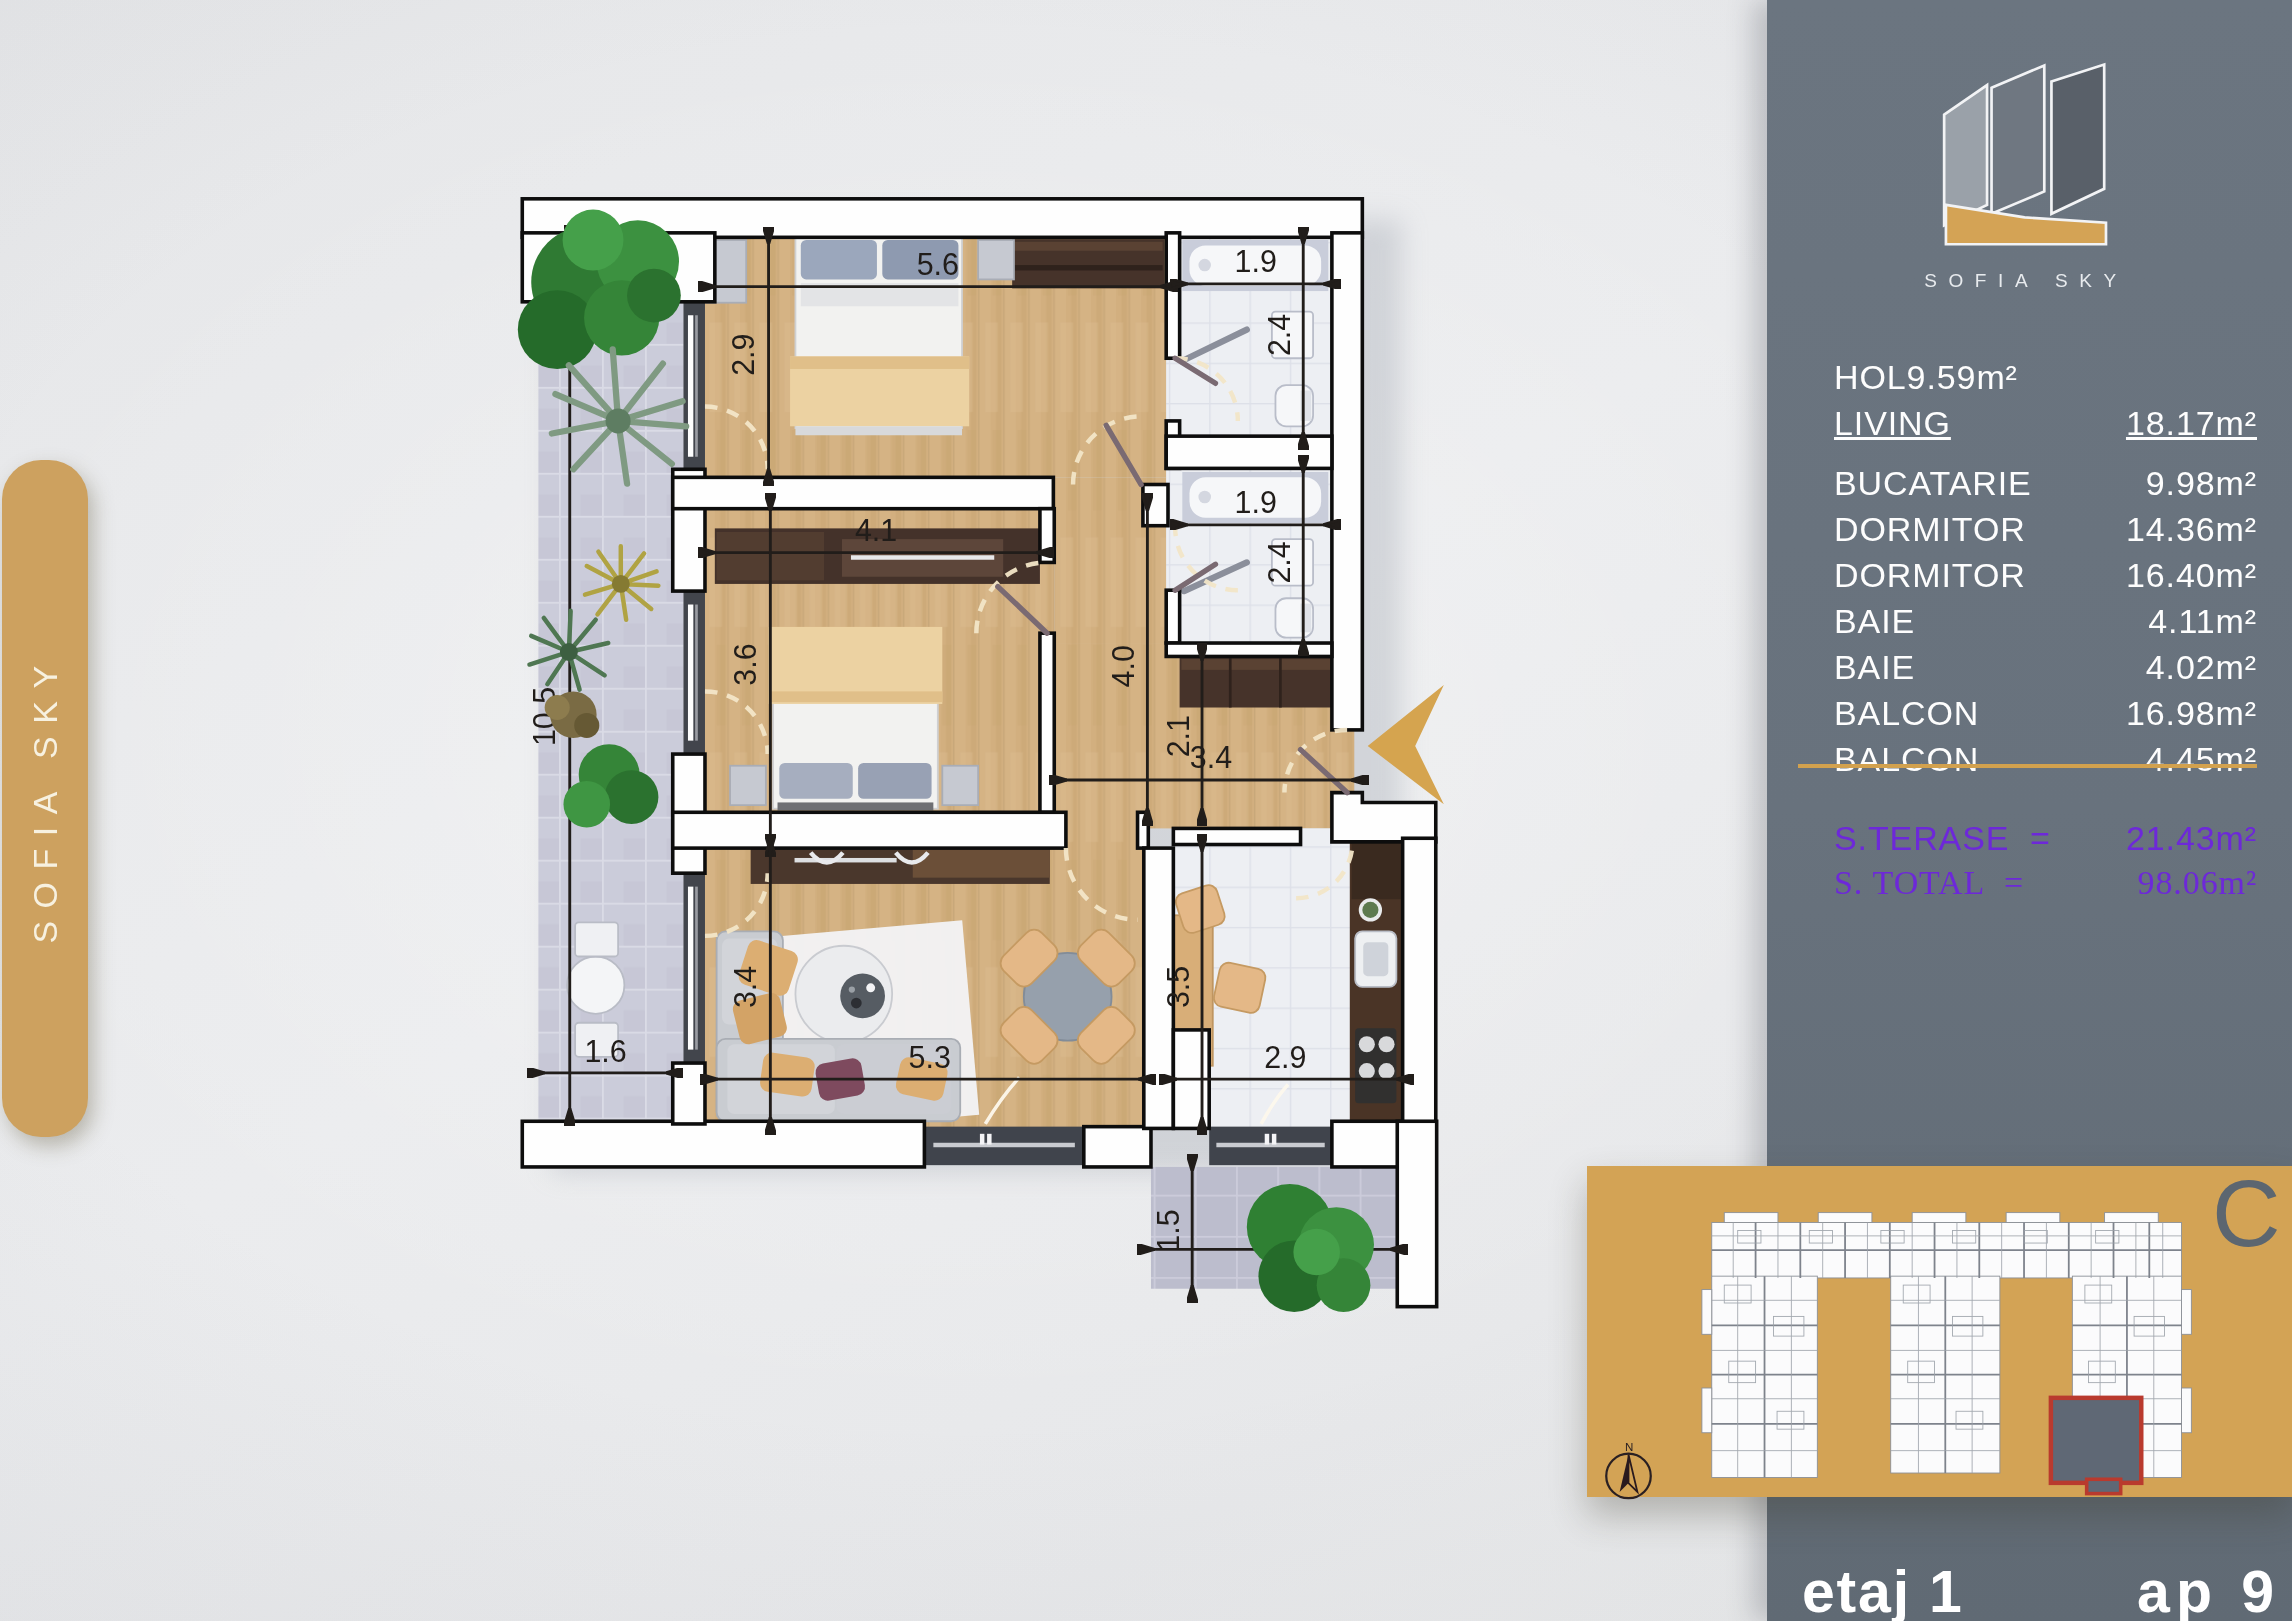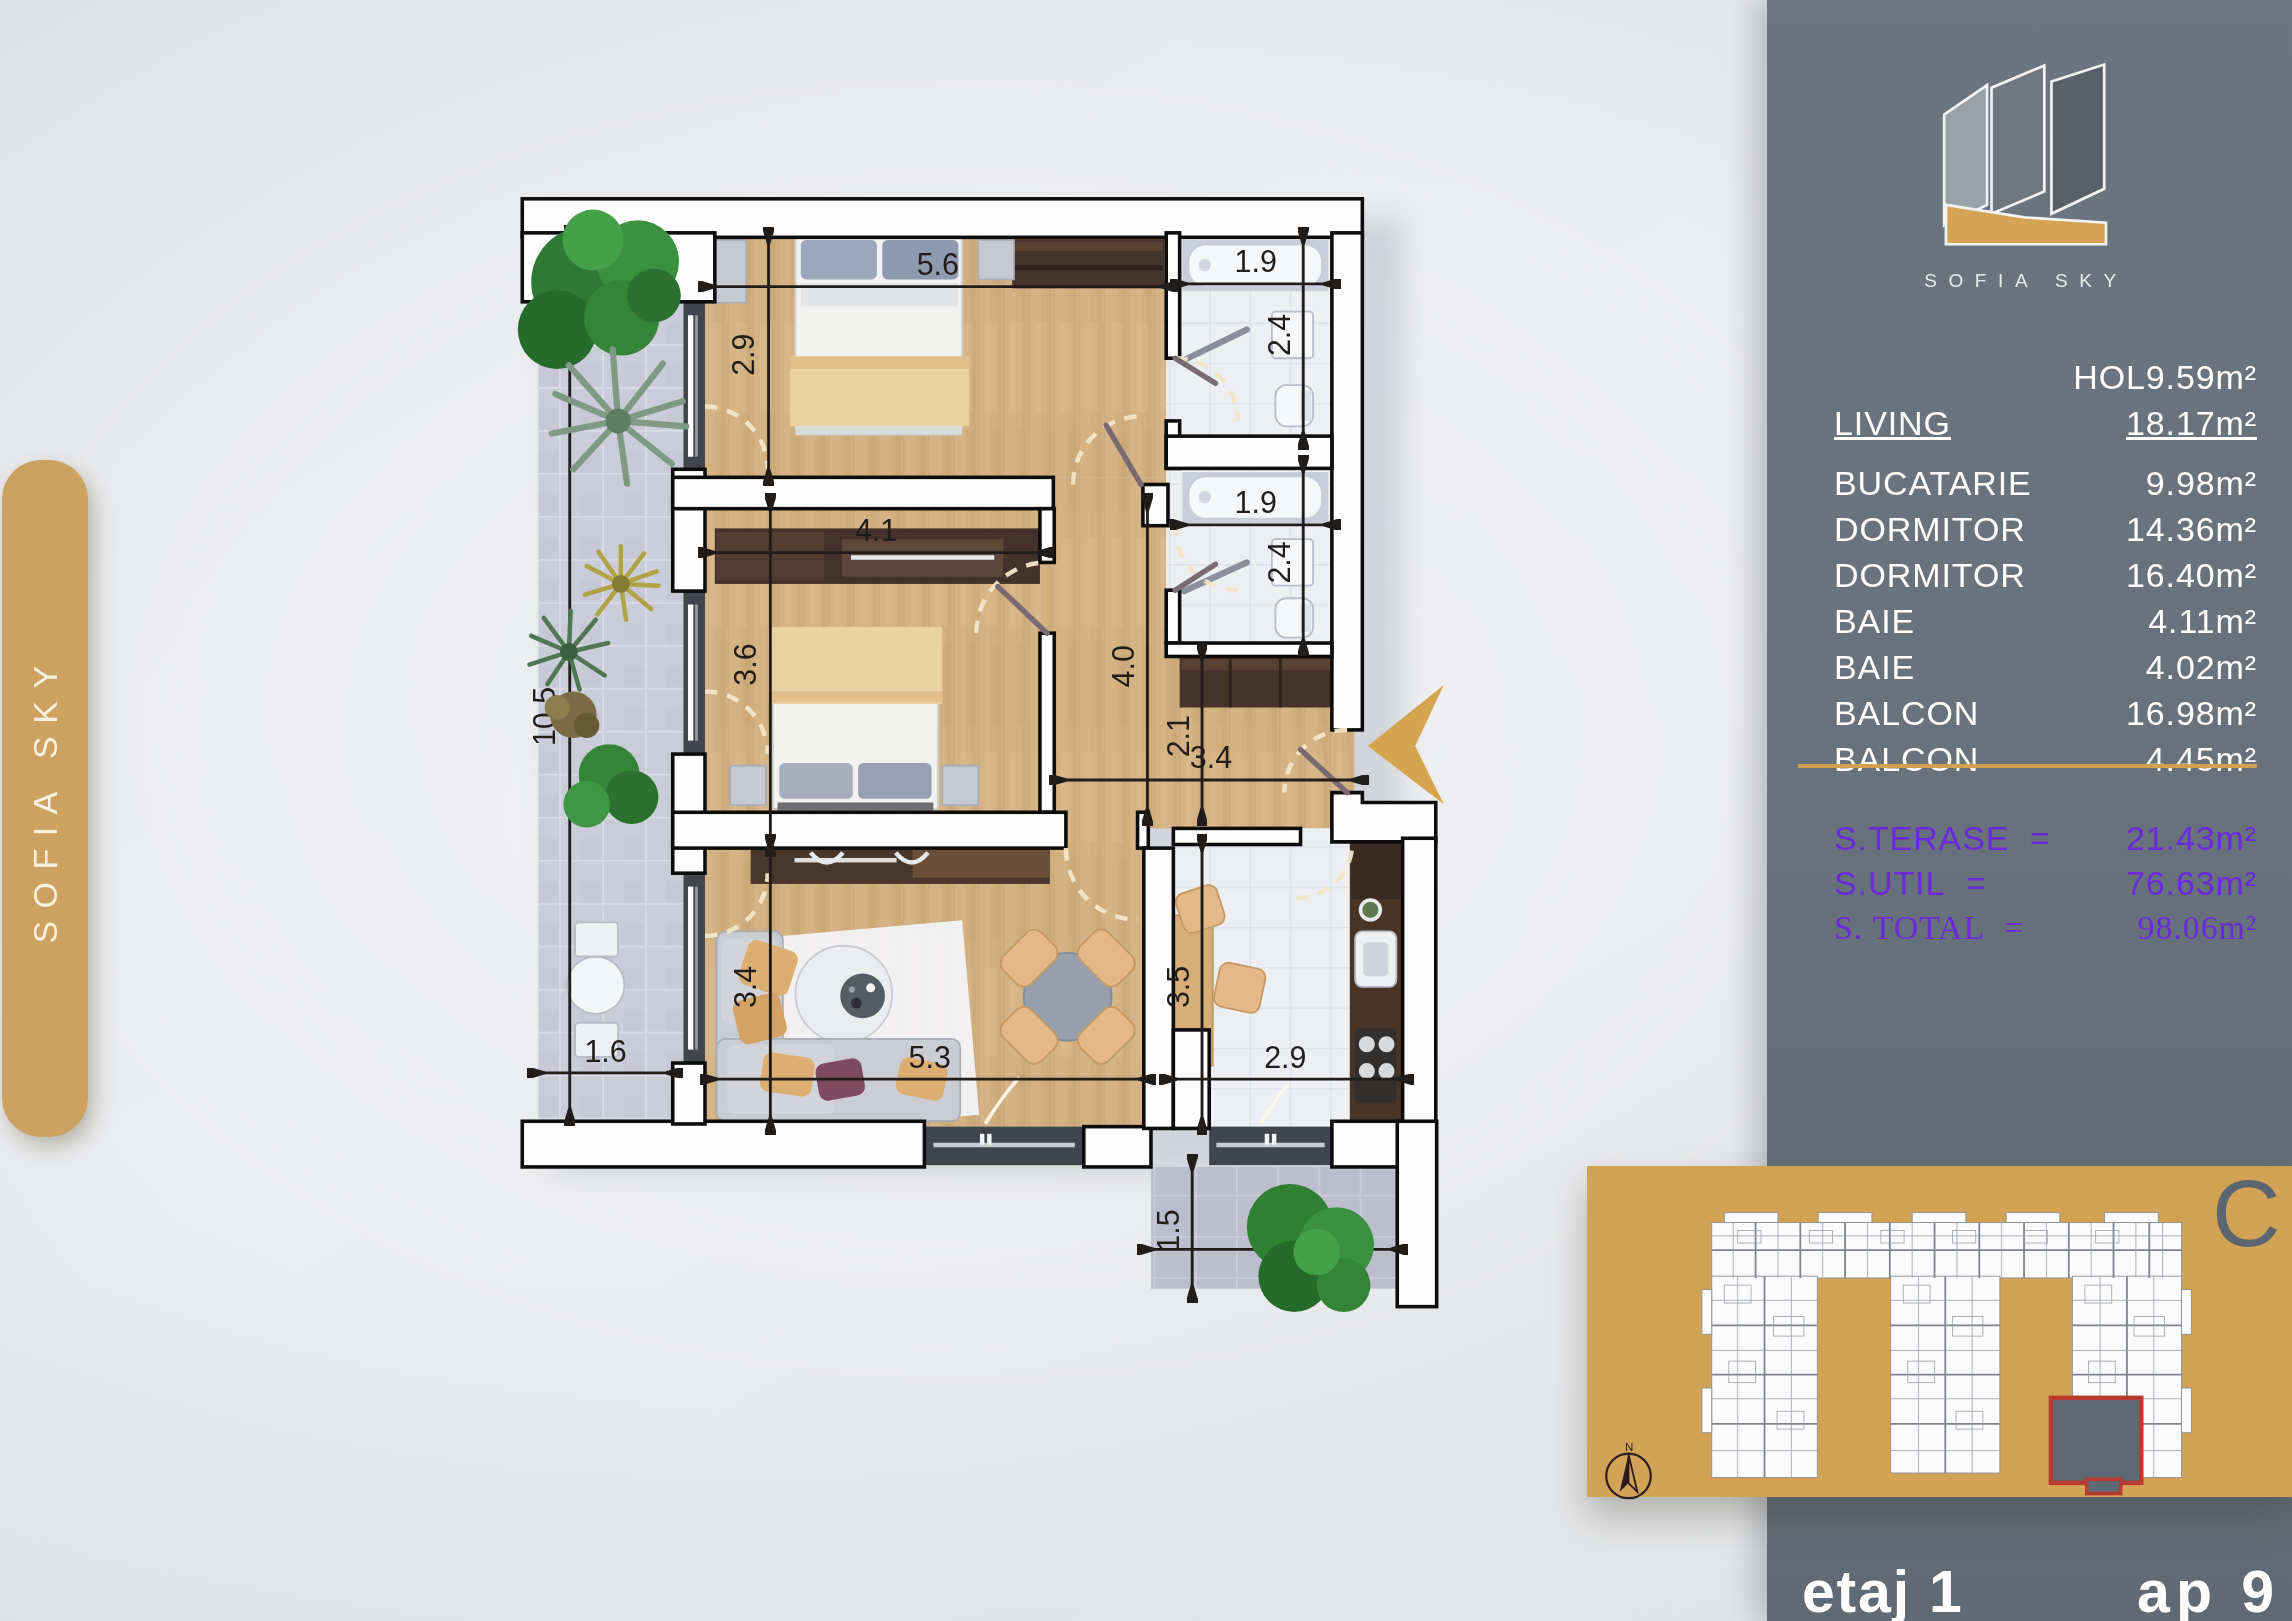--- a/index.html
+++ b/index.html
@@ -28,21 +28,21 @@
   <polygon points="83,40 142,15 142,156 83,181" fill="#6f7781" stroke="#f2f3f5" stroke-width="3"></polygon>
 
   <polygon points="150,33 209,14 209,153 150,181" fill="#596069" stroke="#f2f3f5" stroke-width="3"></polygon>
 
   <polygon points="32,171 120,185 211,191 211,215 32,215" fill="#d4a355" stroke="#f2f3f5" stroke-width="3"></polygon>
 </svg>
 
 <div class="abs" style="left:1874px;top:270px;width:304px;text-align:center;font-size:19px;letter-spacing:11.6px;color:#e8ebee;">SOFIA SKY</div>
 
 <div class="abs" style="left:1834px;top:358px;width:423px;color:#fdfdfd;font-size:34px;letter-spacing:0.9px;">
-  <div style="height:46px;display:flex;justify-content:flex-end;">
+  <div style="height:46px;display:flex;justify-content:flex-start;">
       <span>HOL</span>
       <span>9.59m²</span>
     </div>
   <div style="height:46px;display:flex;justify-content:space-between;text-decoration:underline;">
       <span>LIVING</span>
       <span>18.17m²</span>
     </div>
   <div style="height:46px;display:flex;justify-content:space-between;margin-top:14px;">
       <span>BUCATARIE</span>
       <span>9.98m²</span>
@@ -72,24 +72,20 @@
       <span>4.45m²</span>
     </div>
 </div>
 
 <div class="abs" style="left:1798px;top:764px;width:459px;height:3.6px;background:#d2a14e;"></div>
 
 <div class="abs" style="left:1834px;top:819px;width:423px;color:#6d28d9;font-size:34px;letter-spacing:0.9px;">
   <div style="height:45px;display:flex;justify-content:space-between;">
       <span>S.TERASE&nbsp;&nbsp;=</span>
       <span>21.43m²</span>
-    </div>
-  <div style="height:45px;display:flex;justify-content:space-between;">
-      <span>S.UTIL&nbsp;&nbsp;=</span>
-      <span>76.63m²</span>
     </div>
   <div style="height:45px;display:flex;justify-content:space-between;font-family:Liberation Serif, serif;">
       <span>S.&nbsp;TOTAL&nbsp;&nbsp;=</span>
       <span>98.06m²</span>
     </div>
 </div>
 
 <div class="abs" style="left:1587px;top:1166px;width:706px;height:331px;background:#d3a355;box-shadow:0 18px 34px rgba(60,55,40,.30);"></div>
 
 <div class="abs" style="left:2212px;top:1159px;width:81px;font-size:95px;color:#5c6670;">C</div>

